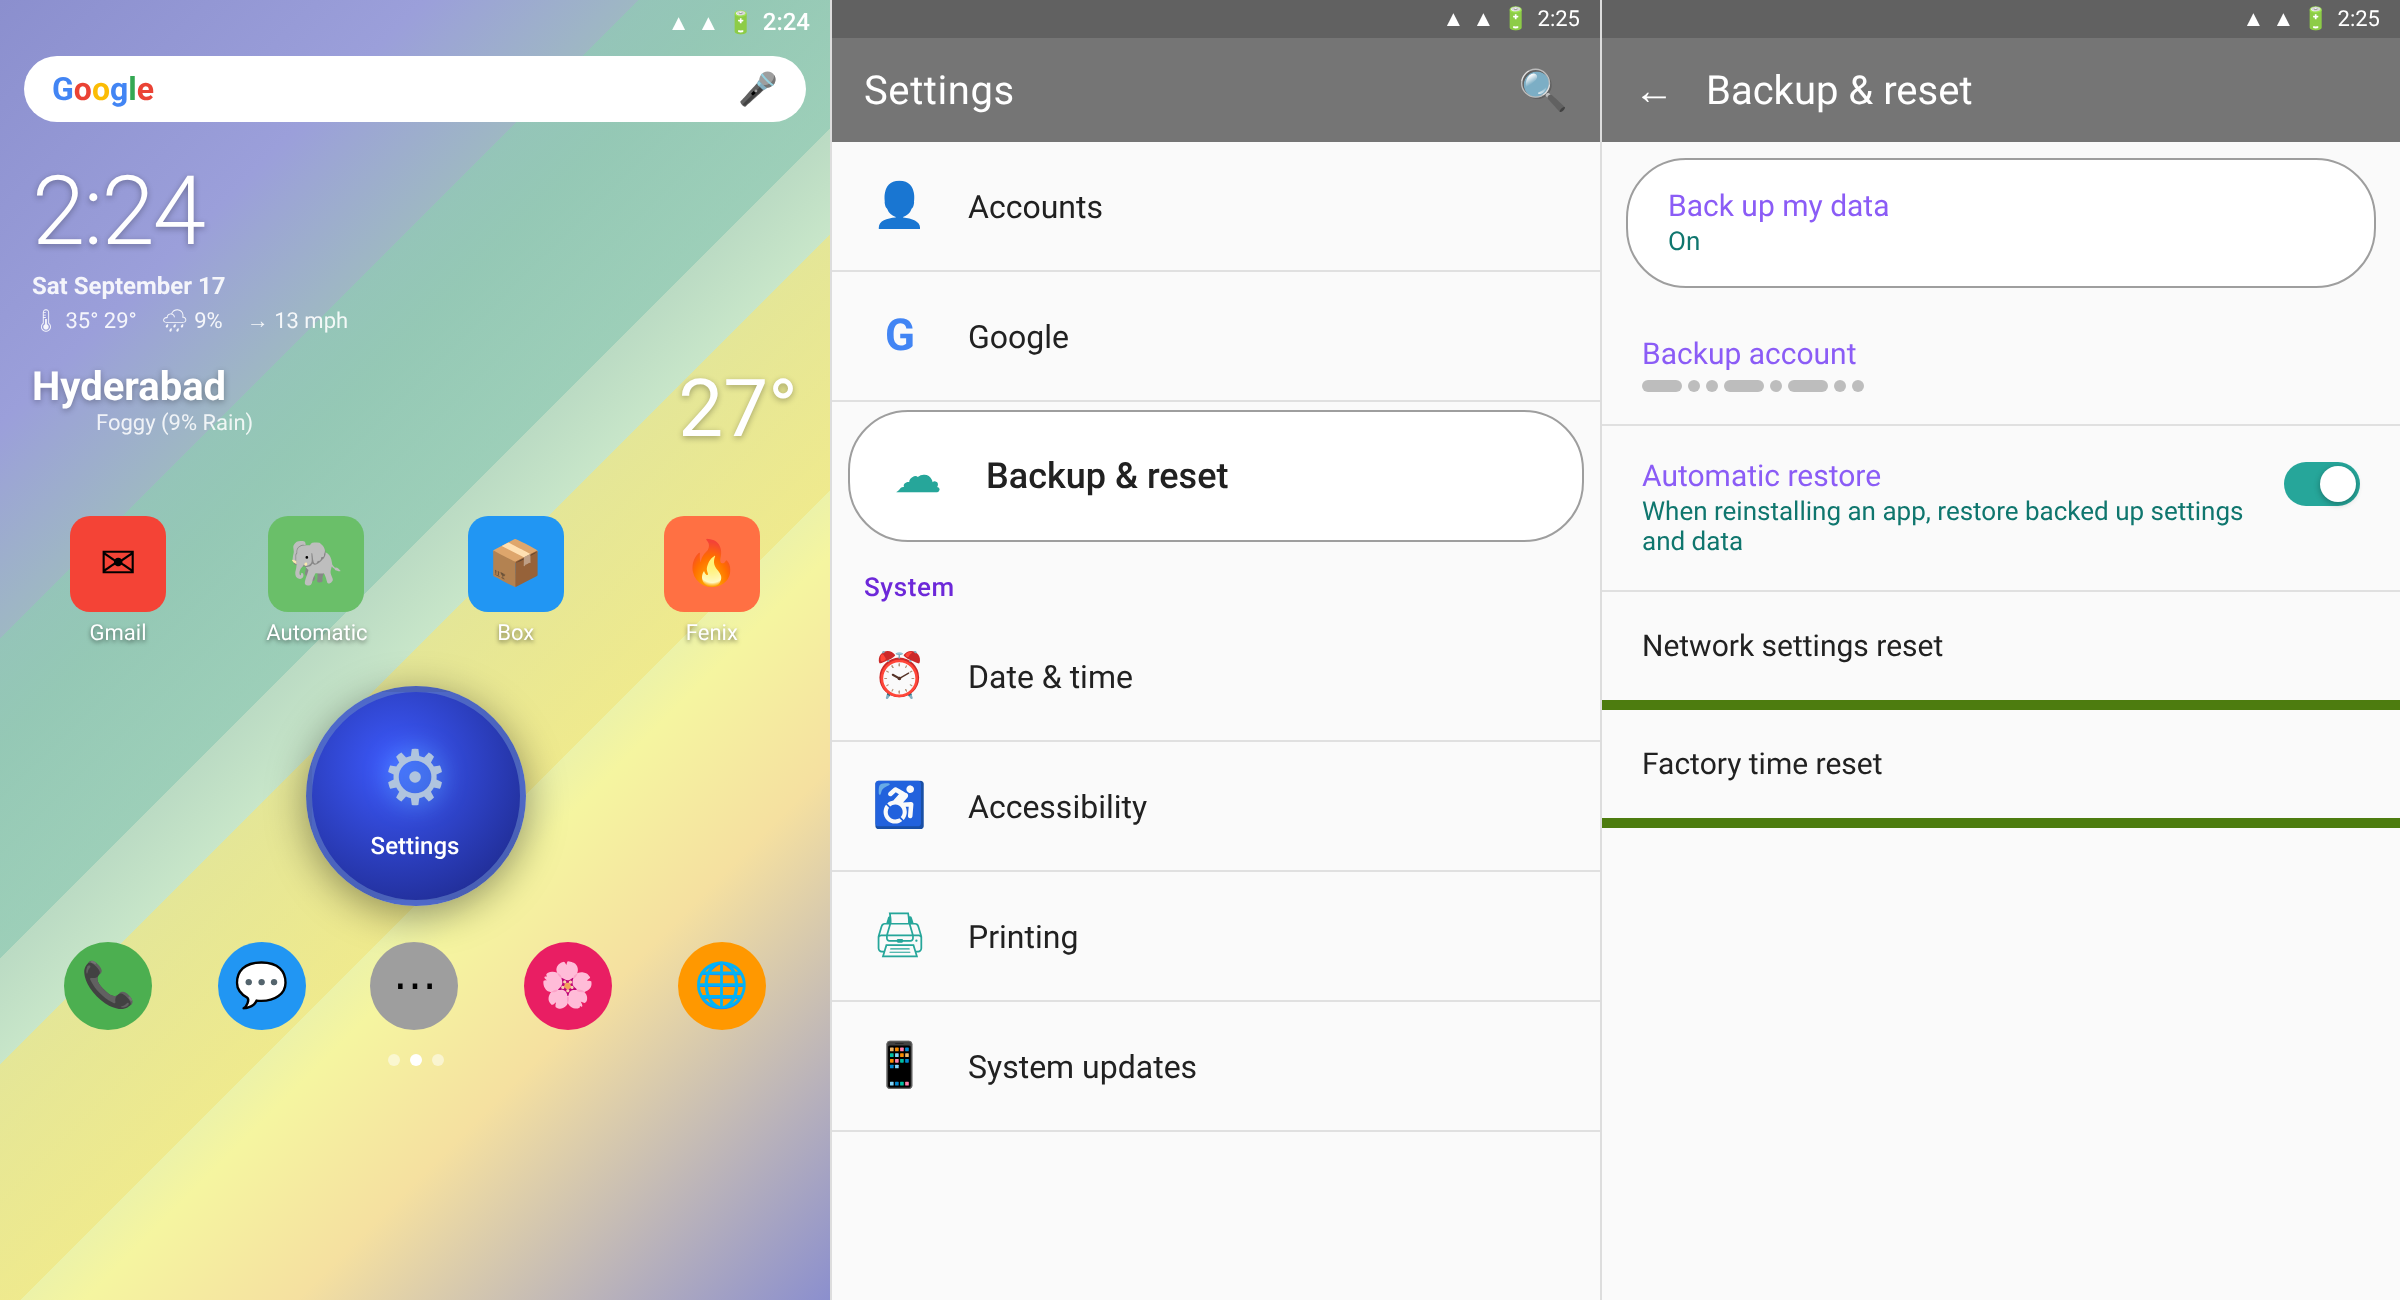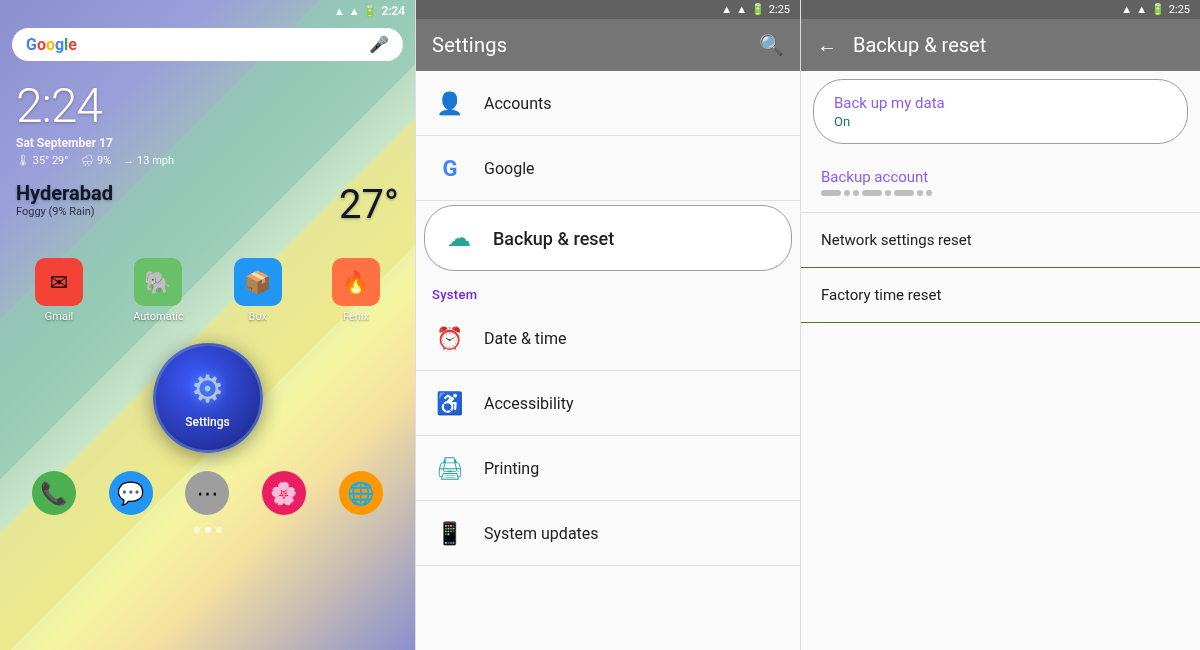--- a/index.html
+++ b/index.html
@@ -111,33 +111,34 @@
       margin-top: 2px;
     }
 
     .city-row {
       display: flex;
       justify-content: space-between;
       align-items: flex-start;
       padding: 0 16px;
       position: relative;
       z-index: 10;
-      color: #0f172a;
+      color: #ffffff;
       margin-top: 4px;
     }
 
     .city-info .city-name {
       font-size: 20px;
       font-weight: bold;
       text-shadow: 0 1px 3px rgba(0,0,0,0.3);
     }
 
     .city-info .weather-desc {
       font-size: 11px;
       opacity: 0.85;
+      margin-left: 32px;
     }
 
     .temp-display {
       font-size: 40px;
       font-weight: 400;
       text-shadow: 0 1px 3px rgba(0,0,0,0.3);
     }
 
     .app-grid {
       position: relative;
@@ -457,21 +458,21 @@
       background: #bdbdbd;
     }
 
     .account-dot.wide {
       width: 20px;
       border-radius: 3px;
     }
 
     .simple-item {
       padding: 18px 20px;
-      border-bottom: 1px solid #4d7c0f;
+      border-bottom: 5px solid #4d7c0f;
     }
 
     .simple-item-text {
       font-size: 15px;
       color: #212121;
     }
   </style>
 </head>
 <body>
 
@@ -649,20 +650,27 @@
         <div class="account-dot"></div>
         <div class="account-dot"></div>
         <div class="account-dot wide"></div>
         <div class="account-dot"></div>
         <div class="account-dot wide"></div>
         <div class="account-dot"></div>
         <div class="account-dot"></div>
       </div>
     </div>
 
+    <div class="backup-item-with-toggle">
+      <div class="backup-item-content">
+        <div class="backup-item-title">Automatic restore</div>
+        <div class="backup-item-value">When reinstalling an app, restore backed up settings and data</div>
+      </div>
+      <div class="toggle-switch"></div>
+    </div>
 
     <div class="simple-item">
       <div class="simple-item-text">Network settings reset</div>
     </div>
 
     <div class="simple-item">
       <div class="simple-item-text">Factory time reset</div>
     </div>
 
   </div>

